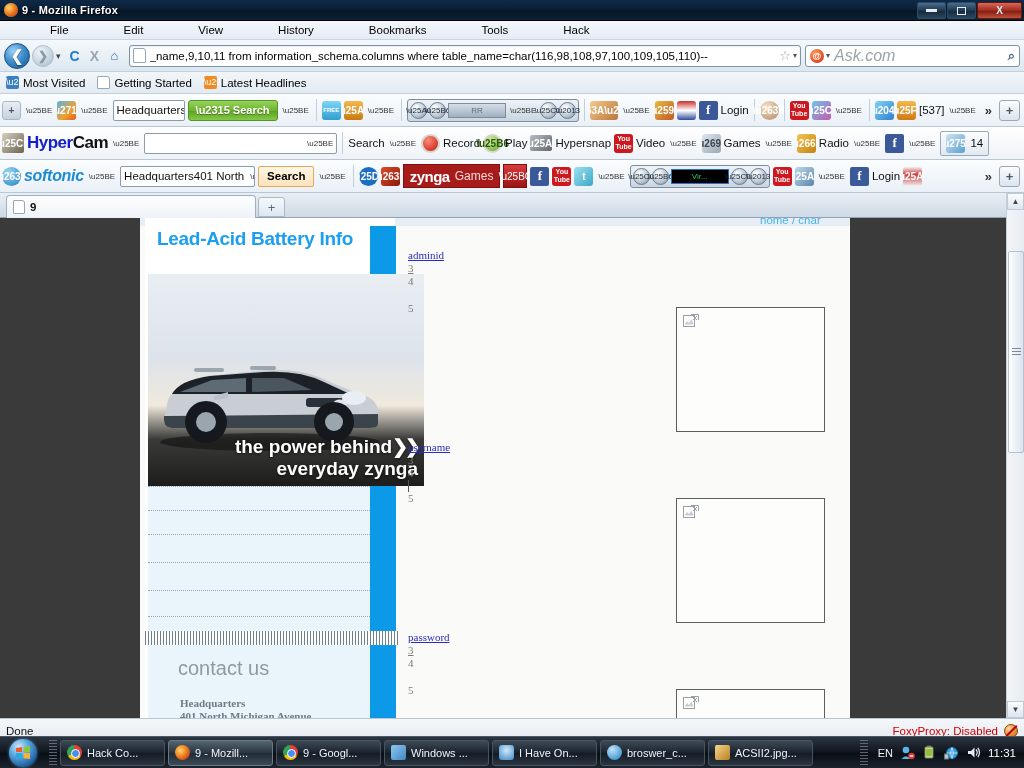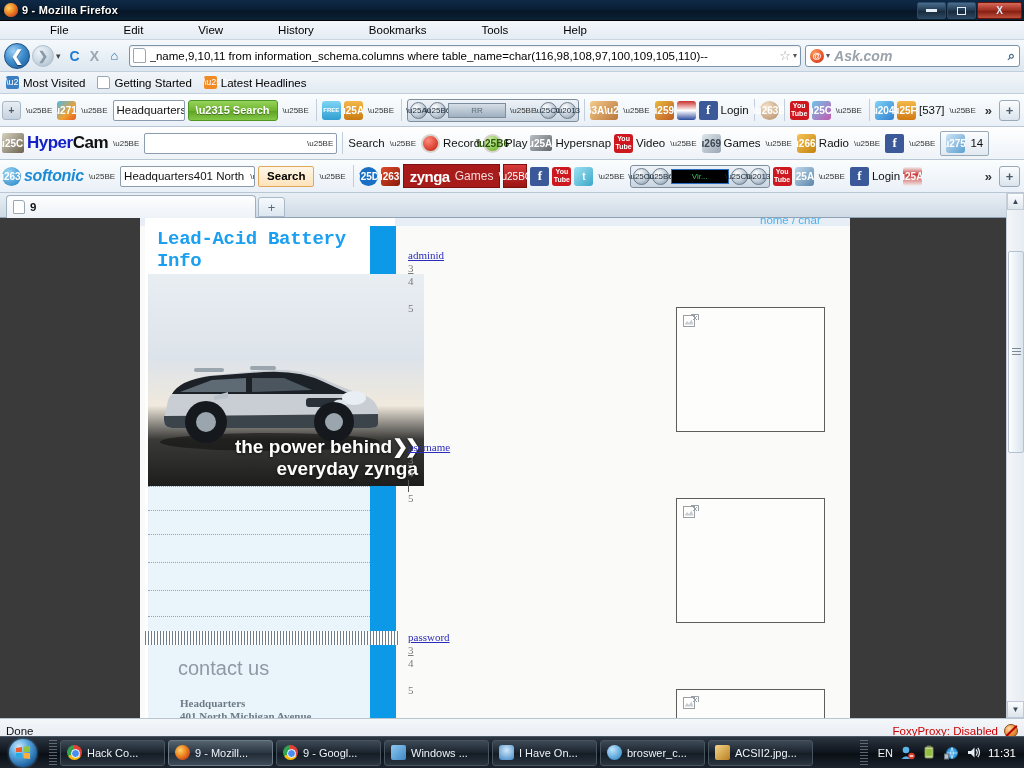--- a/index.html
+++ b/index.html
@@ -108,21 +108,21 @@
     border: 1px solid #7c94aa; border-radius: 3px;
     display: flex; align-items: center; padding: 0 4px;
   }
   #searchbox .eng {
     width: 14px; height: 14px; border-radius: 50%; flex: none;
     background: radial-gradient(circle at 35% 30%, #ff9d5c 0%, #e8522a 60%, #a92d10 100%);
     color: #fff; font-size: 9px; font-weight: bold;
     display: flex; align-items: center; justify-content: center;
   }
   #searchbox .caret { color: #555; font-size: 8px; margin: 0 4px 0 2px; }
-  #searchbox .ph { flex: 1; color: #9aa3ab; font-size: 14px; font-style: italic; font-weight: bold; }
+  #searchbox .ph { flex: 1; color: #9aa3ab; font-size: 16px; font-style: italic; }
   #searchbox .mag { color: #4a6d8f; font-size: 13px; font-weight: bold; }
 
   
   #bkbar {
     position: absolute; left: 0; top: 72px; width: 1024px; height: 22px;
     background: linear-gradient(180deg,#f2f6fa 0%,#e2eaf2 100%);
     display: flex; align-items: center; gap: 12px; padding-left: 6px;
     border-bottom: 1px solid #c2d0dd;
     font-size: 11.5px; color: #000;
   }
@@ -259,21 +259,21 @@
   #page-dark-right { position:absolute; left:850px; top:0; width:156px; height:500px; background:#3a3a3a; }
 
   
   #site-col {
     position: absolute; left: 5px; top: 0; width: 250px; height: 500px;
     background: #ffffff;
   }
   #site-title {
     position: absolute; left: 12px; top: 10px;
     font-size: 19px; font-weight: bold; color: #1b9ff0;
-    font-family: Liberation Mono, monospace; letter-spacing: -.3px;
+    font-family: Liberation Sans, sans-serif; letter-spacing: -.3px;
   }
   #hero {
     position: absolute; left: 3px; top: 56px; width: 276px; height: 212px;
     background: linear-gradient(180deg,#e9eef3 0%,#dde3ea 40%,#f0e9dd 62%,#3a3a38 78%,#1d1d1c 100%);
     overflow: hidden;
   }
   #hero .car {
     position: absolute; left: 6px; top: 60px; width: 232px; height: 120px;
   }
   #hero .tagline {
@@ -459,21 +459,21 @@
     </div>
   </div>
 
   <div id="menubar">
     <span>File</span>
     <span>Edit</span>
     <span>View</span>
     <span>History</span>
     <span>Bookmarks</span>
     <span>Tools</span>
-    <span>Help</span>
+    <span>Hack</span>
   </div>
 
   <div id="navbar">
     <div class="nav-back">❮</div>
     <div class="nav-fwd">❯</div>
     <span class="nav-drop">▾</span>
     <span class="nav-ico reload">C</span>
     <span class="nav-ico stop">X</span>
     <span class="nav-ico home">⌂</span>
     <div id="urlbox">

